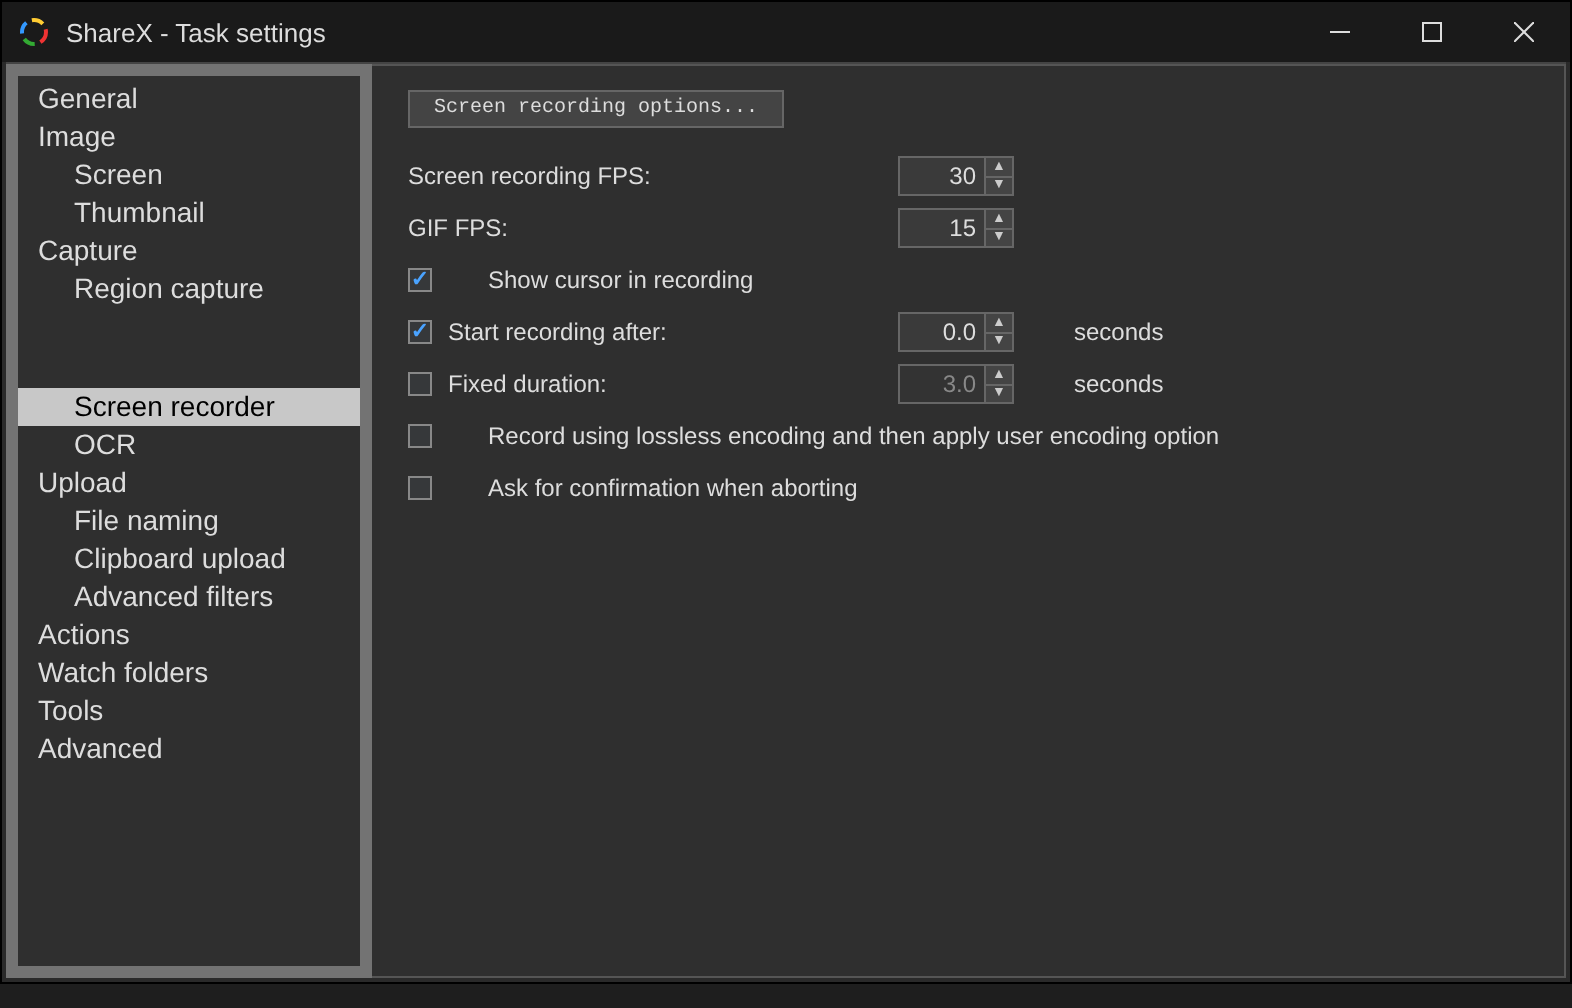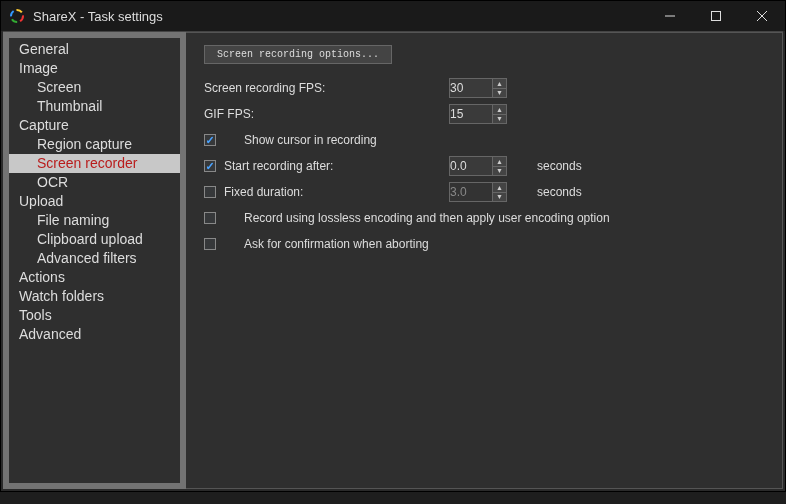--- a/index.html
+++ b/index.html
@@ -8,30 +8,30 @@
 .titlebar { height: 30px; background: #1a1a1a; display: flex; align-items: center; padding: 0 0 0 8px; color: #ddd; font-size: 13px; }
 .titlebar-icon { width: 16px; height: 16px; margin-right: 8px; display: inline-flex; }
 .titlebar-title { flex: 1; }
 .titlebar-controls { display: flex; }
 .titlebar-btn { width: 46px; height: 30px; display: flex; align-items: center; justify-content: center; color: #ddd; font-size: 14px; }
 .titlebar-btn svg { display: block; }
 .body { flex: 1; display: flex; background: #2f2f2f; border-top: 1px solid #444; margin: 0 2px 2px 2px; }
 .sidebar { width: 183px; background: #2f2f2f; border: 6px solid #737373; color: #ddd; font-size: 14px; padding: 2px 0; }
 .sidebar-item { padding: 1px 10px; line-height: 17px; cursor: default; }
 .sidebar-child { padding-left: 28px; }
-.sidebar-item.selected { background: #c8c8c8; color: #b91c1c; }
+.sidebar-item.selected { background: #c8c8c8; color: #000000; margin-top: 40px; }
 .content { flex: 1; padding: 12px 18px; color: #ddd; font-family: "Courier New", monospace; font-size: 12px; border: 1px solid #555; border-left: none; }
 .opt-button { background: #444; border: 1px solid #666; color: #ddd; padding: 3px 12px; font-family: inherit; font-size: 10px; margin-bottom: 12px; display: inline-block; }
 .row { display: flex; align-items: center; height: 24px; margin-bottom: 2px; gap: 20px; }
 .row-label { width: 225px; }
 .checkbox { width: 12px; height: 12px; border: 1px solid #888; margin-right: 8px; display: inline-flex; align-items: center; justify-content: center; background: #36383a; flex-shrink: 0; }
 .checkbox.checked::after { content: "✓"; color: #4aa3ff; font-size: 11px; line-height: 1; font-weight: bold; }
 .spinner { width: 58px; height: 20px; border: 1px solid #666; background: #3a3a3a; display: flex; align-items: center; }
 .spinner.disabled { background: #333; color: #777; }
-.spinner-val { flex: 1; text-align: left; padding-right: 4px; font-family: "Segoe UI", sans-serif; font-size: 12px; color: #ddd; }
+.spinner-val { flex: 1; text-align: right; padding-right: 4px; font-family: "Segoe UI", sans-serif; font-size: 12px; color: #ddd; }
 .spinner.disabled .spinner-val { color: #888; }
 .spinner-arrows { width: 14px; height: 100%; border-left: 1px solid #666; display: flex; flex-direction: column; }
 .spinner-arrow { flex: 1; display: flex; align-items: center; justify-content: center; font-size: 7px; color: #ccc; background: #444; }
 .spinner-arrow:first-child { border-bottom: 1px solid #666; }
 .unit { margin-left: 10px; }
 </style>
 </head>
 <body>
 
 <div class="window">

